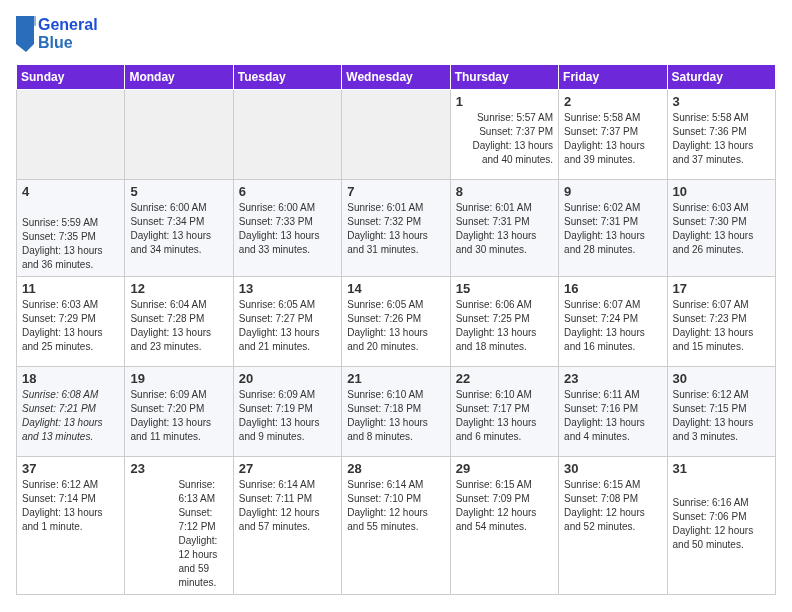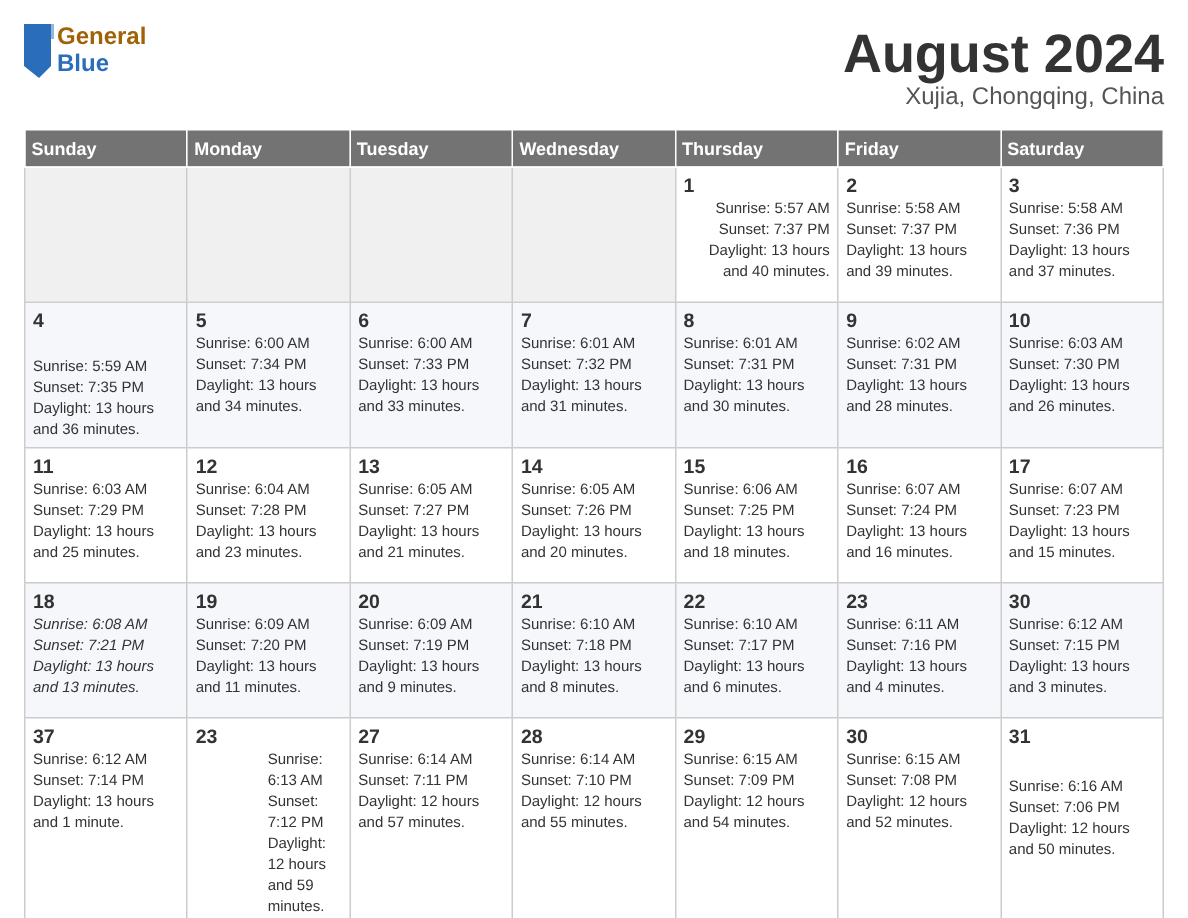--- a/index.html
+++ b/index.html
@@ -22,21 +22,21 @@
       gap: 4px;
     }
     .logo-text {
       display: flex;
       flex-direction: column;
       line-height: 1.1;
     }
     .logo-general {
       font-size: 16px;
       font-weight: bold;
-      color: #a16207;
+      color: #1d4ed8;
     }
     .logo-blue {
       font-size: 16px;
       font-weight: bold;
       color: #2a6ebb;
     }
     .title-block {
       text-align: right;
     }
     .month-title {
@@ -48,21 +48,21 @@
     .location {
       font-size: 16px;
       color: #555;
     }
     .calendar {
       width: 100%;
       border-collapse: collapse;
       table-layout: fixed;
     }
     .calendar th {
-      background: #737373;
+      background: #6d28d9;
       color: #fff;
       font-size: 12px;
       font-weight: bold;
       padding: 5px 4px;
       text-align: left;
       border: 1px solid #fff;
     }
     .calendar td {
       border: 1px solid #ccc;
       vertical-align: top;
@@ -99,24 +99,20 @@
     <svg width="20" height="36" viewBox="0 0 20 36">
       <polygon points="0,0 18,0 18,28 10,36 0,28" fill="#2a6ebb"></polygon>
       <polygon points="12,0 20,0 20,10 12,10" fill="#2a6ebb" opacity="0.5"></polygon>
     </svg>
     <div class="logo-text">
       <span class="logo-general">General</span>
       <span class="logo-blue">Blue</span>
     </div>
   </div>
 </div>
-  <div class="title-block">
-    <div class="month-title">August 2024</div>
-    <div class="location">Xujia, Chongqing, China</div>
-  </div>
 </div>
 
 <table class="calendar">
   <thead>
     <tr id="header-row">
         <th>Sunday</th>
         <th>Monday</th>
         <th>Tuesday</th>
         <th>Wednesday</th>
         <th>Thursday</th>

